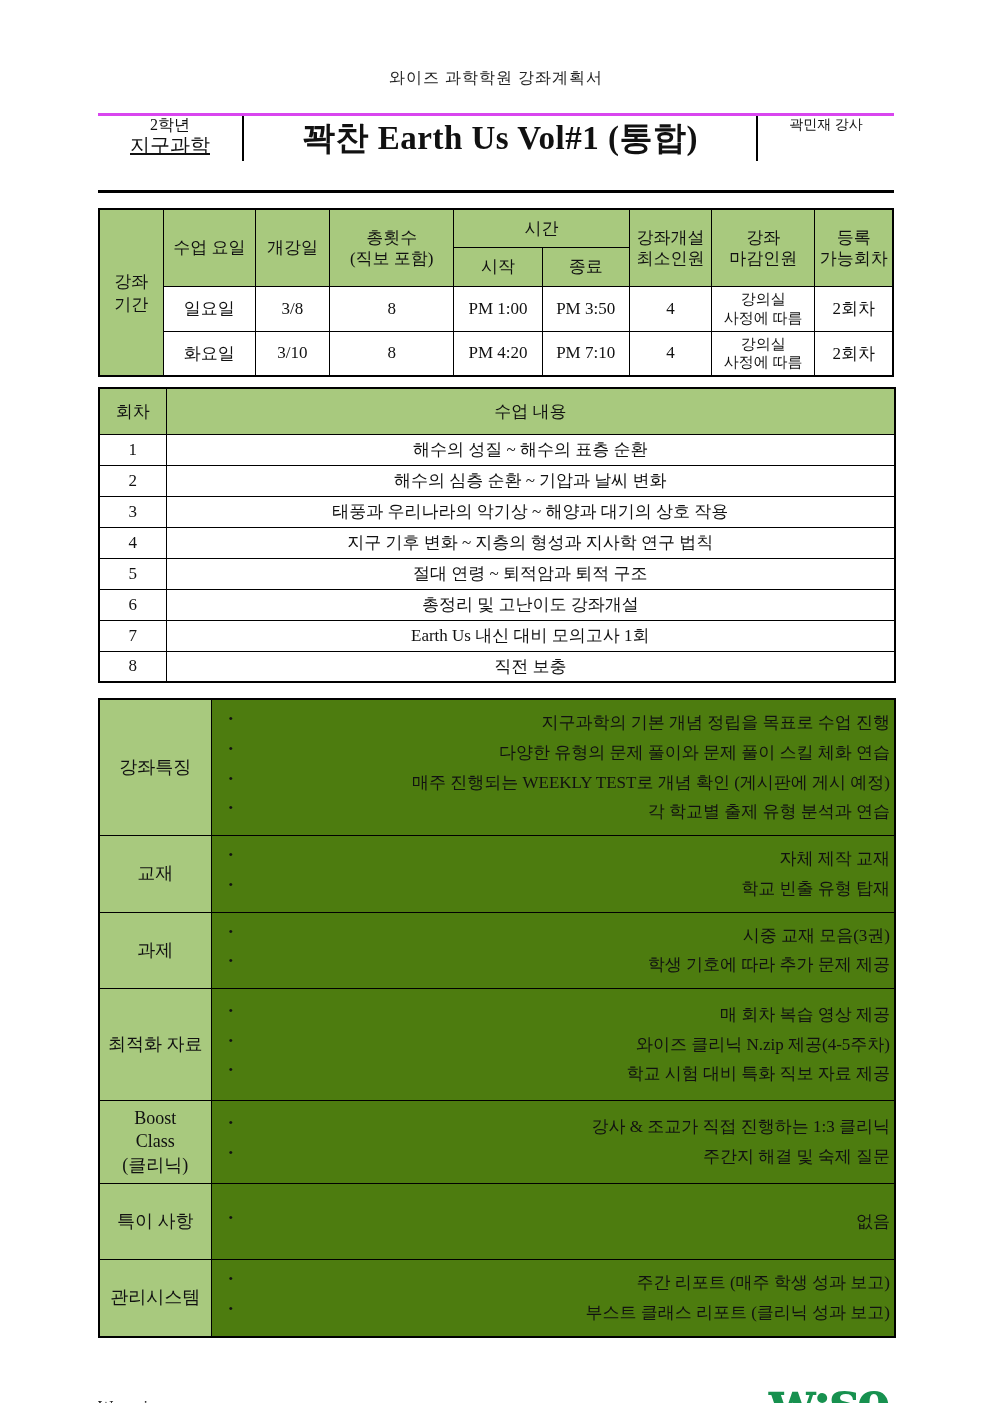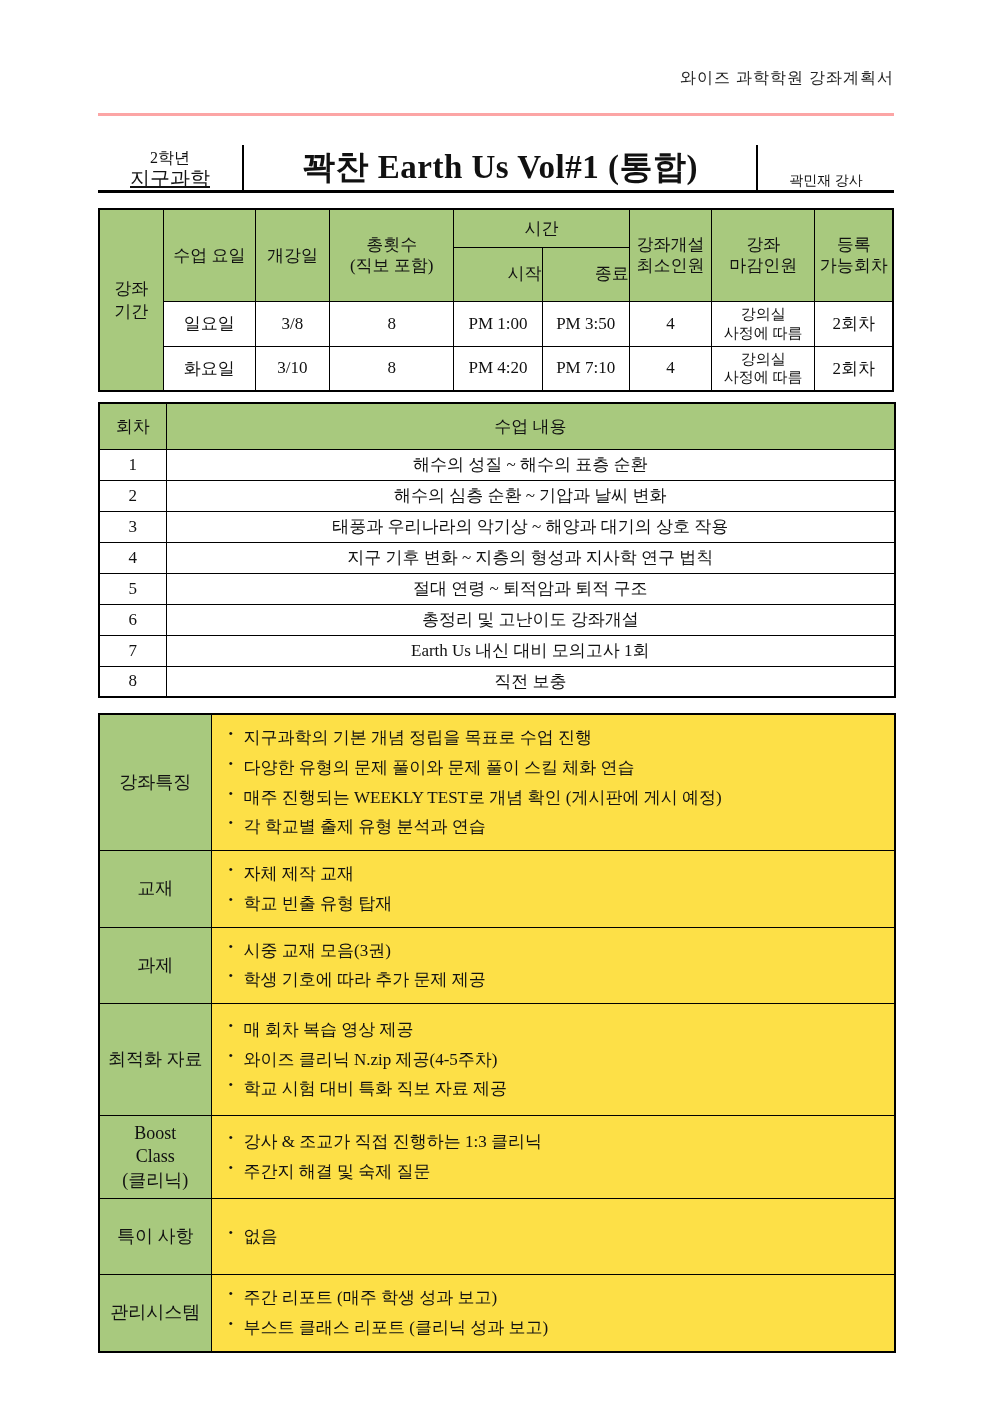--- a/index.html
+++ b/index.html
@@ -6,28 +6,28 @@
   html,body { background:#ffffff; }
   body {
     width:992px; height:1403px;
     font-family:"Liberation Serif","DejaVu Serif",serif;
     color:#111; position:relative;
   }
   .page { position:absolute; left:98px; top:0; width:796px; }
 
   
   .header-note {
-    text-align:right; font-size:16px; letter-spacing:1px;
+    text-align:center; font-size:16px; letter-spacing:1px;
     padding-top:68px; padding-bottom:24px; color:#222;
   }
 
   
   .title-table {
-    display:flex; align-items:flex-end;
-    border-top:3px solid #fca5a5; border-bottom:3px solid #000;
+    display:flex; align-items:flex-start;
+    border-top:3px solid #d946ef; border-bottom:3px solid #000;
     height:80px;
   }
   .title-cell { display:flex; flex-direction:column; align-items:center; justify-content:center; }
   .title-left  { width:144px; }
   .title-mid   { flex:1; border-left:2px solid #000; border-right:2px solid #000; }
   .title-right { width:136px; }
   .grade { font-size:16px; line-height:1.15; }
   .subject { font-size:20px; text-decoration:underline; line-height:1.15; }
   .course-title { font-size:33px; font-weight:700; letter-spacing:0.5px; }
   .instructor { font-size:14px; }
@@ -36,35 +36,35 @@
   table { border-collapse:collapse; width:796px; table-layout:fixed; }
   td, th { border:1px solid #000; text-align:center; vertical-align:middle; font-weight:400; }
   table.outer { border:2px solid #000; }
   .green { background:#a8c97e; }
   .ml { white-space:pre-line; }
 
   
   .schedule { margin-top:15px; font-size:17px; }
   .schedule th { font-size:17px; line-height:1.25; }
   .schedule .hrow1 td, .schedule .hrow1 th { height:38px; }
-  .schedule .hrow2 th { height:54px;text-align:right; }
+  .schedule .hrow2 th { height:39px; }
   .schedule .drow td { height:45px; background:#fff; }
   .schedule .small2 { font-size:15px; line-height:1.25; }
 
   
   .sessions { margin-top:10px; font-size:17px; }
   .sessions .hd th { height:46px; font-size:17px; }
   .sessions td { height:31px; background:#fff; }
 
   
   .details { margin-top:15px; font-size:17px; }
   .details td.label {
     width:112px; font-size:18px; line-height:1.3;
   }
-  .details td.content { text-align:left; background:#fde047; padding:8px 4px 8px 16px; }
+  .details td.content { text-align:right; background:#4d7c0f; padding:8px 4px 8px 16px; }
   .details ul { list-style:none; }
   .details li { position:relative; padding-left:16px; line-height:1.75; font-size:17px; }
   .details li::before {
     content:"•"; position:absolute; left:1px; top:0;
     font-size:13px; line-height:1.75;
   }
 
   
   .footer {
     display:flex; justify-content:space-between; align-items:center;

